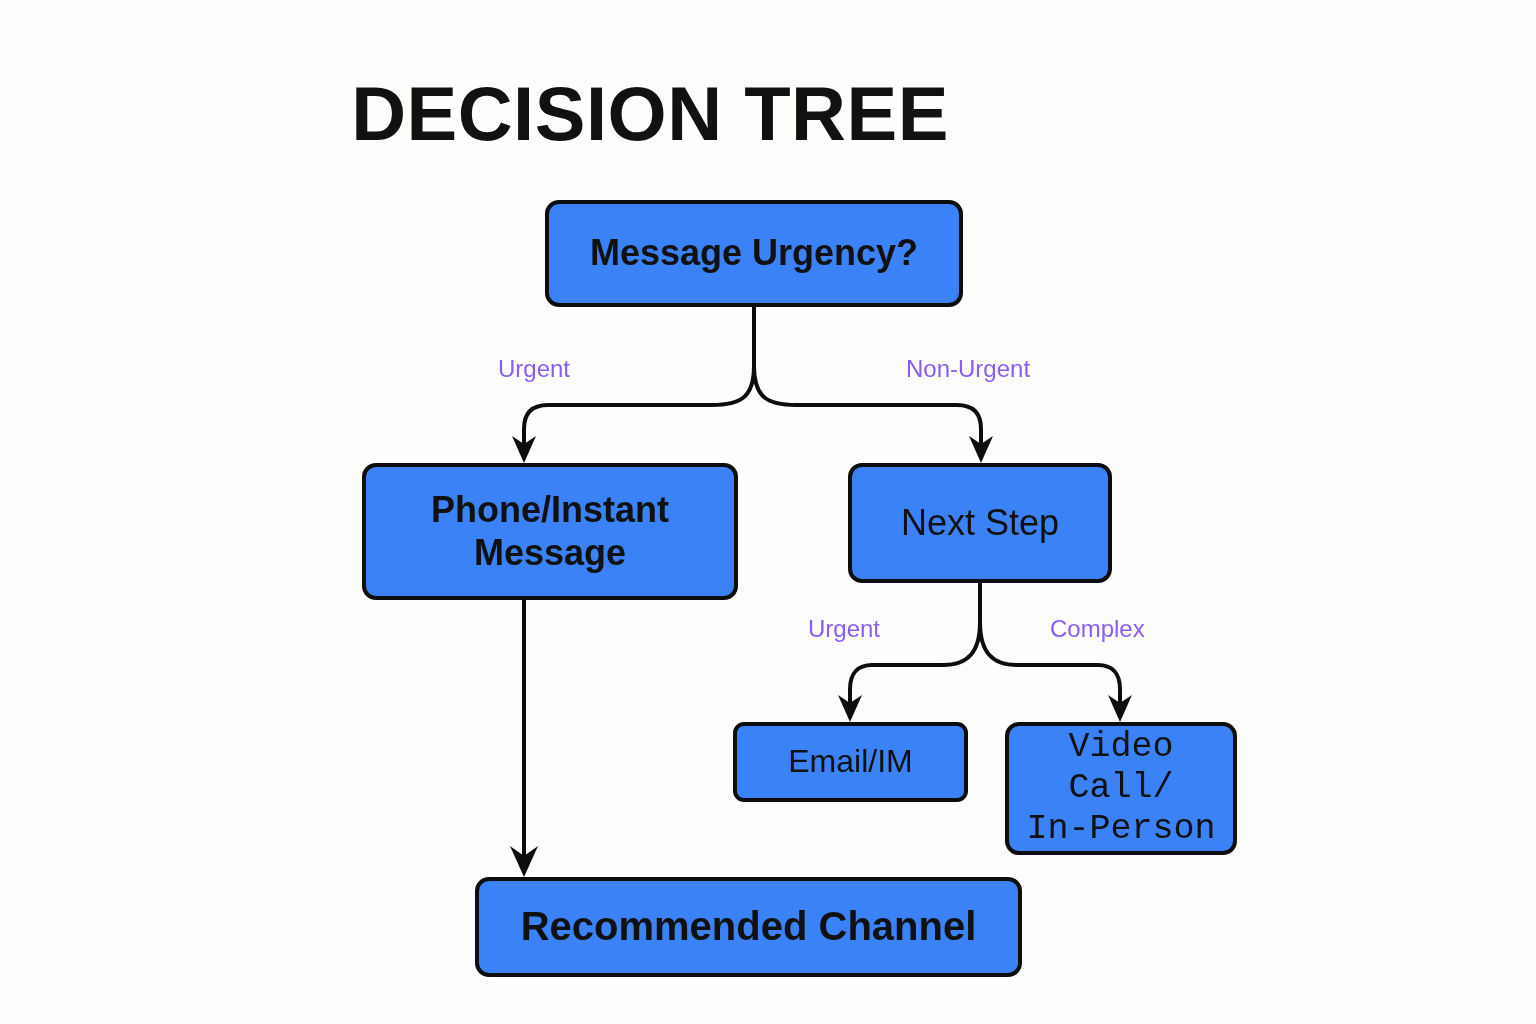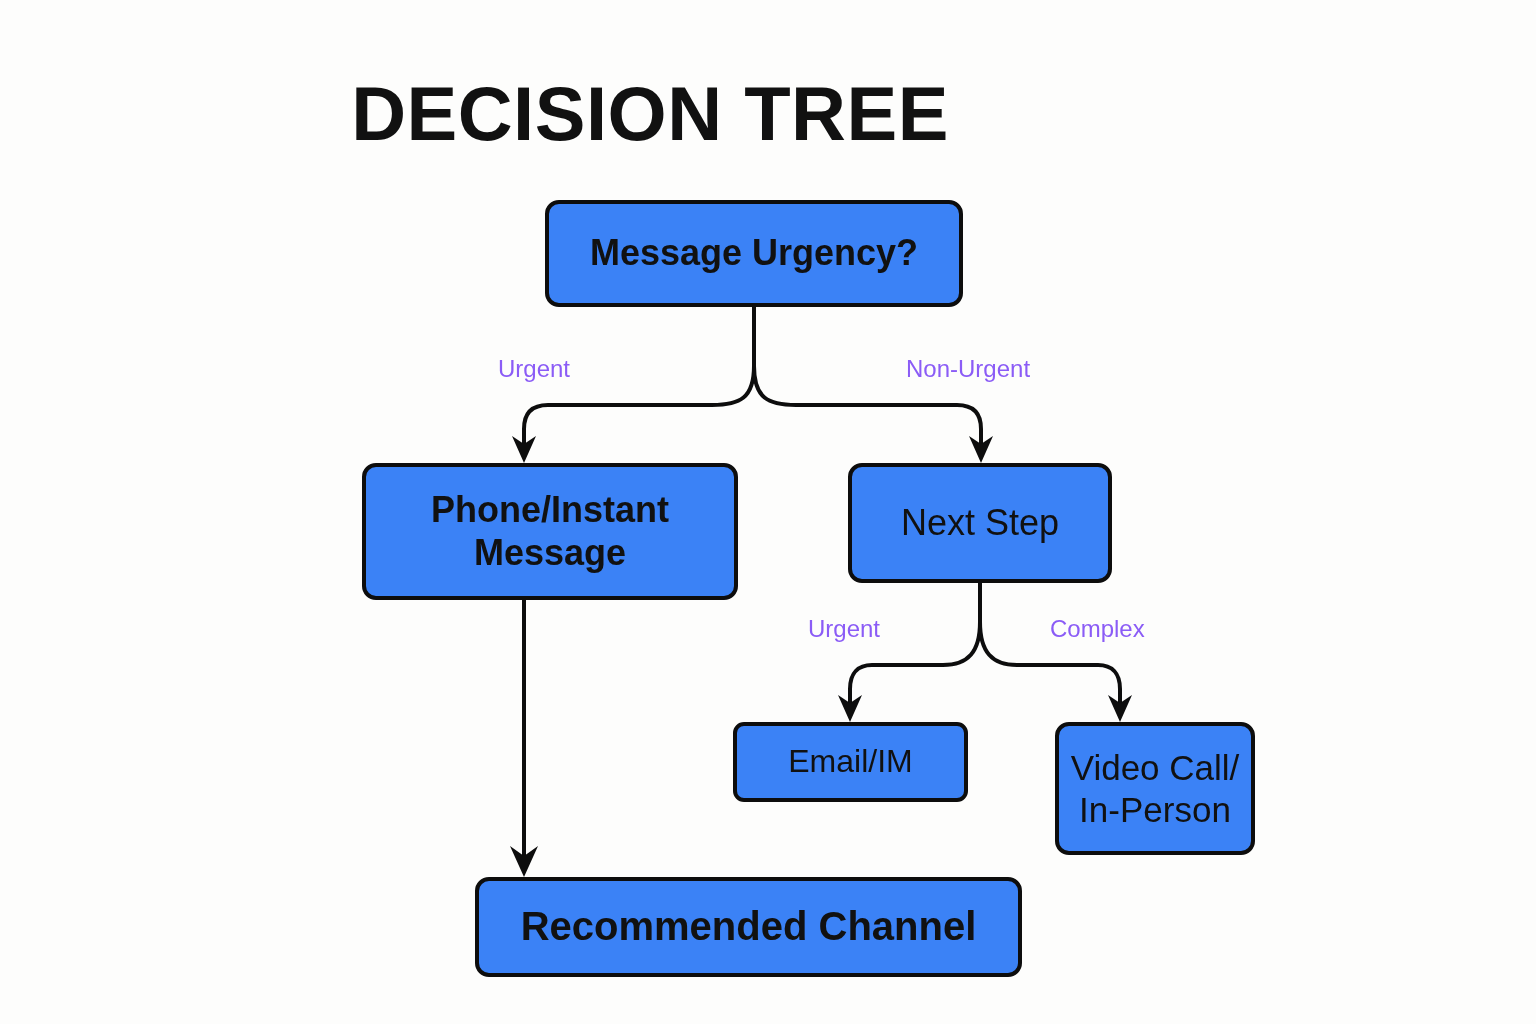--- a/index.html
+++ b/index.html
@@ -111,21 +111,21 @@
 </div>
 
 <div class="node w-regular" style="left:848px; top:463px; width:264px; height:120px; font-size:36px;">
   <span class="node-label">Next Step</span>
 </div>
 
 <div class="node w-regular" style="left:733px; top:722px; width:235px; height:80px; font-size:32px;border-radius:11px;">
   <span class="node-label">Email/IM</span>
 </div>
 
-<div class="node w-regular" style="left:1055px; top:722px; width:200px; height:133px; font-size:35px;">
+<div class="node w-regular" style="left:1005px; top:722px; width:232px; height:133px; font-size:35px;font-family:Liberation Mono, monospace;">
   <span class="node-label">Video Call/
 In-Person</span>
 </div>
 
 <div class="node w-semibold" style="left:475px; top:877px; width:547px; height:100px; font-size:40px;">
   <span class="node-label">Recommended Channel</span>
 </div>
 
 <div class="edge-label" style="left:498px; top:357px;">Urgent</div>
 <div class="edge-label" style="left:906px; top:357px;">Non-Urgent</div>

